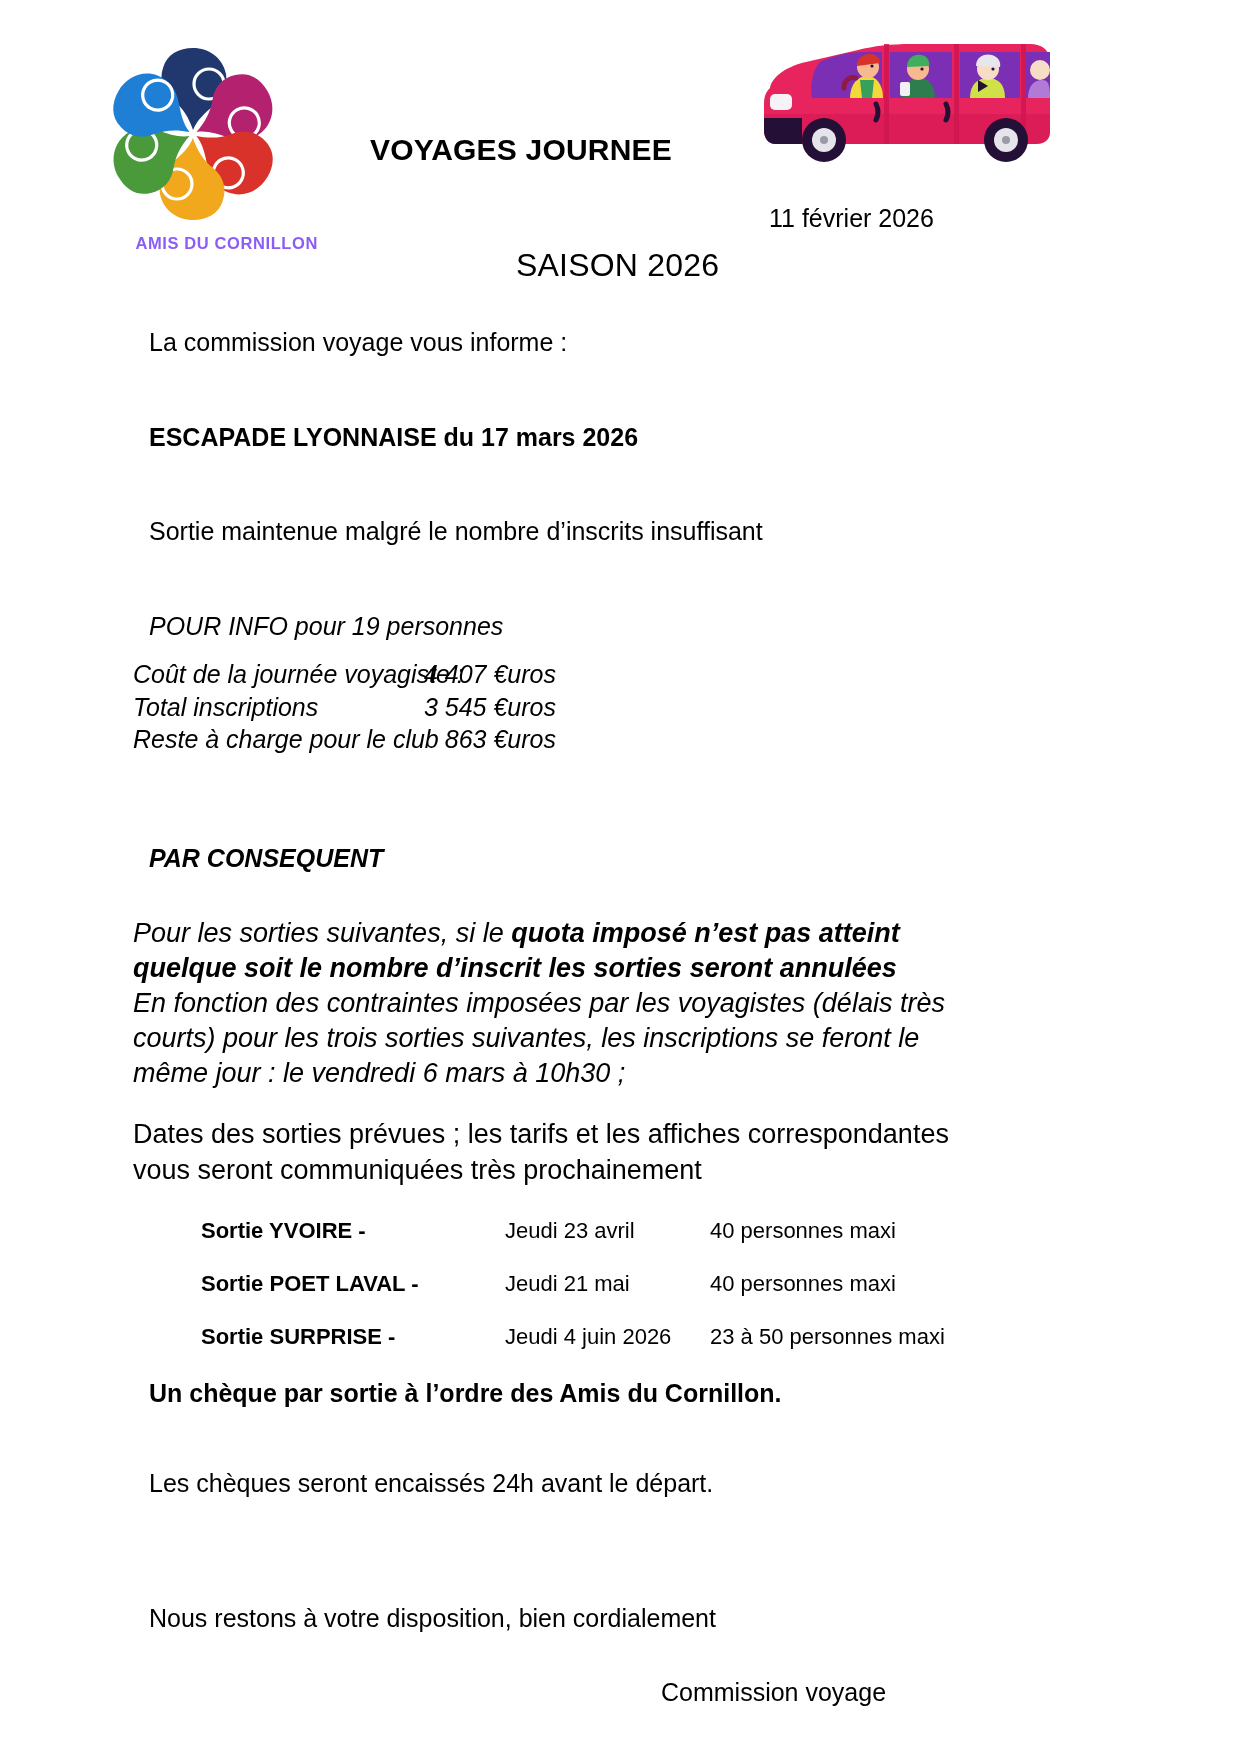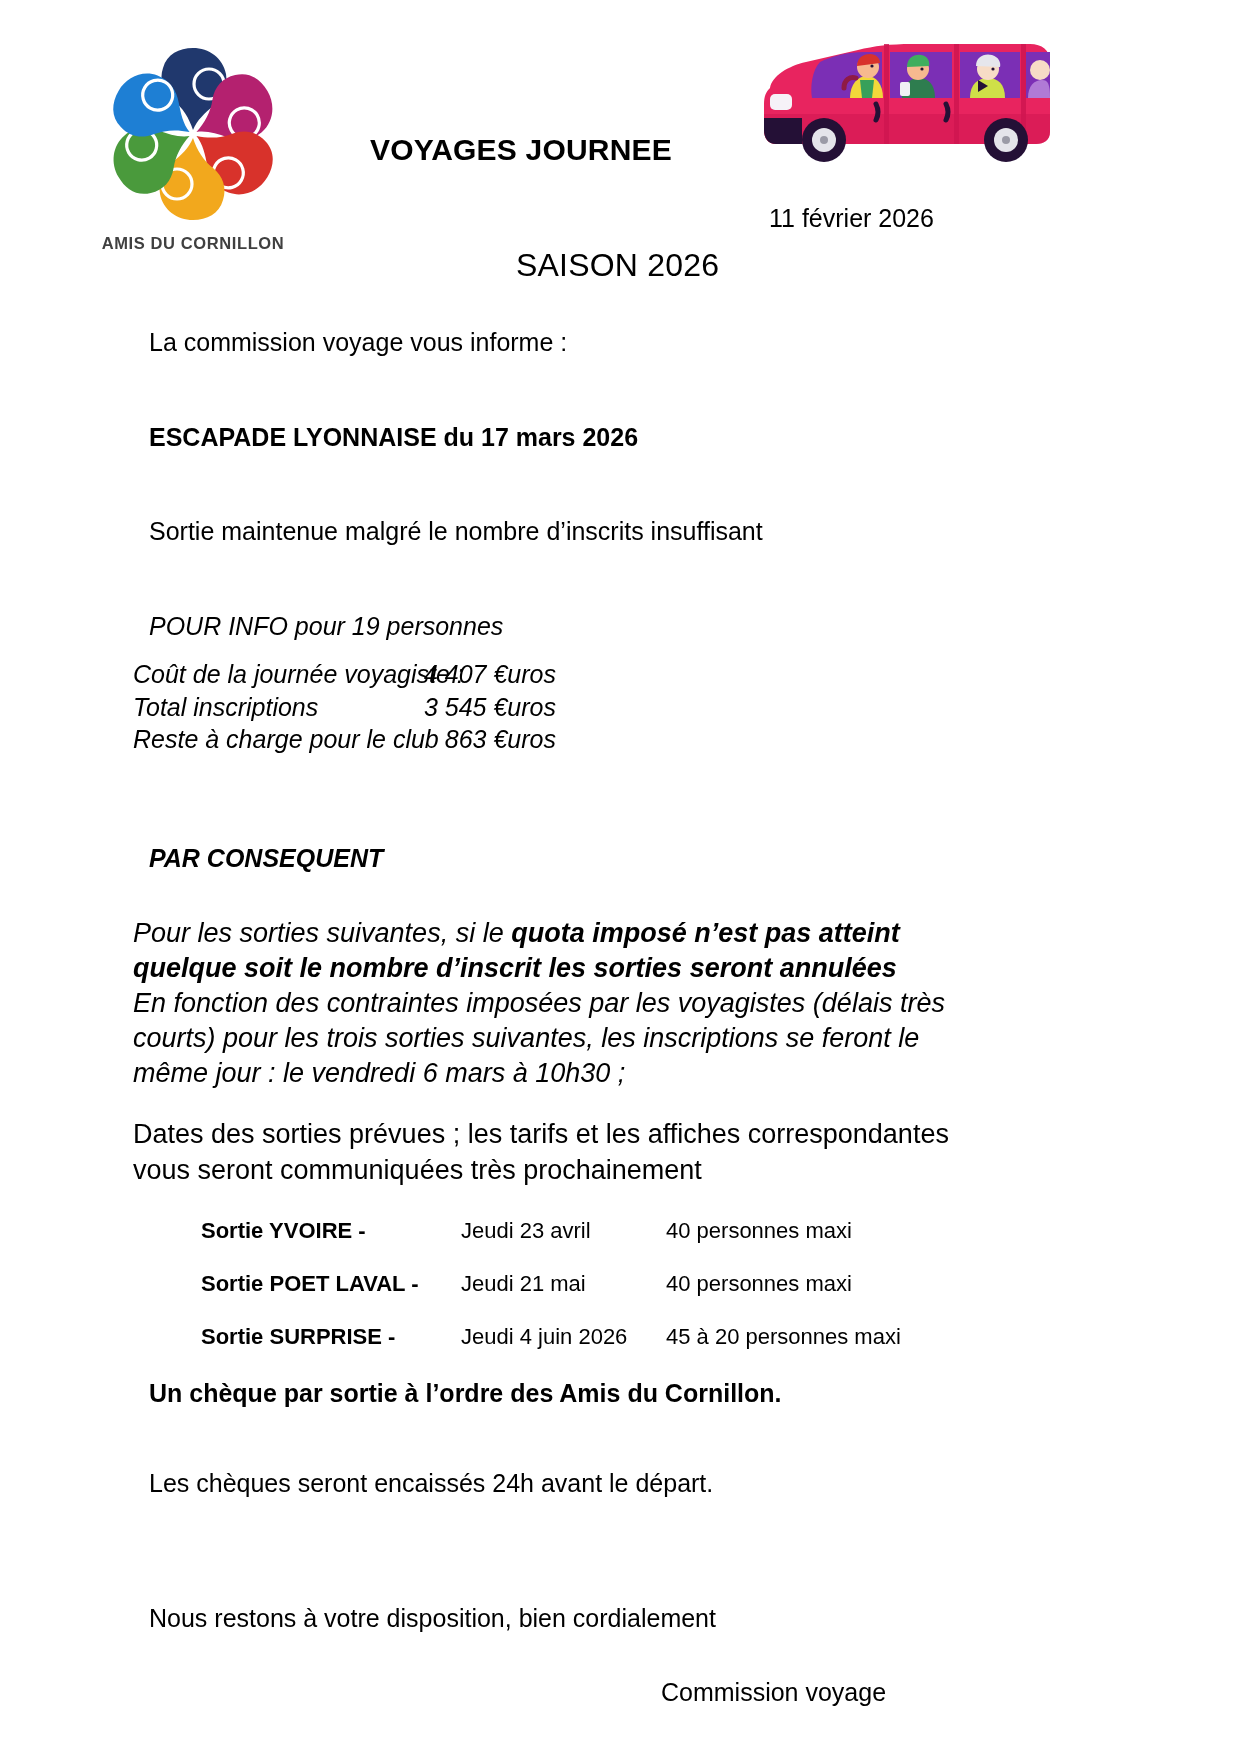--- a/index.html
+++ b/index.html
@@ -30,26 +30,26 @@
     top: 38px;
     width: 250px;
     height: 220px;
   }
   .logo-svg { display: block; }
   .logo-caption {
     position: absolute;
     left: 0;
     top: 196px;
     width: 250px;
-    text-align: center;
+    text-align: right;
     font-family: "Liberation Sans", sans-serif;
     font-weight: bold;
     font-size: 16.5px;
     letter-spacing: 0.6px;
-    color: #404040;
+    color: #8b5cf6;
   }
 
   
   .bus-block {
     position: absolute;
     left: 762px;
     top: 36px;
     width: 292px;
     height: 128px;
   }
@@ -126,21 +126,21 @@
     font-size: 22px;
   }
   .sortie-row {
     display: flex;
     align-items: baseline;
     padding-left: 68px;
     margin-bottom: 27px;
     white-space: nowrap;
   }
   .sortie-name { width: 260px; }
-  .sortie-date { width: 205px; }
+  .sortie-date { width: 205px; margin-left: 44px; }
   .sortie-cap { }
 
   .closing { margin-top: 0; }
   .signature {
     margin-top: 44px;
     padding-left: 528px;
     font-size: 25px;
     white-space: nowrap;
   }
 </style>
@@ -335,21 +335,21 @@
         <span class="sortie-cap">40 personnes maxi</span>
       </div>
       <div class="sortie-row">
         <span class="sortie-name b">Sortie POET LAVAL -</span>
         <span class="sortie-date">Jeudi 21 mai</span>
         <span class="sortie-cap">40 personnes maxi</span>
       </div>
       <div class="sortie-row">
         <span class="sortie-name b">Sortie SURPRISE -</span>
         <span class="sortie-date">Jeudi 4 juin 2026</span>
-        <span class="sortie-cap">45 à 20 personnes maxi</span>
+        <span class="sortie-cap">23 à 50 personnes maxi</span>
       </div>
     </div>
 
     <p class="line b">Un chèque par sortie à l’ordre des Amis du Cornillon.</p>
 
     <div class="gap-26"></div>
 
     <p class="line">Les chèques seront encaissés 24h avant le départ.</p>
 
     <div class="gap-70"></div>

